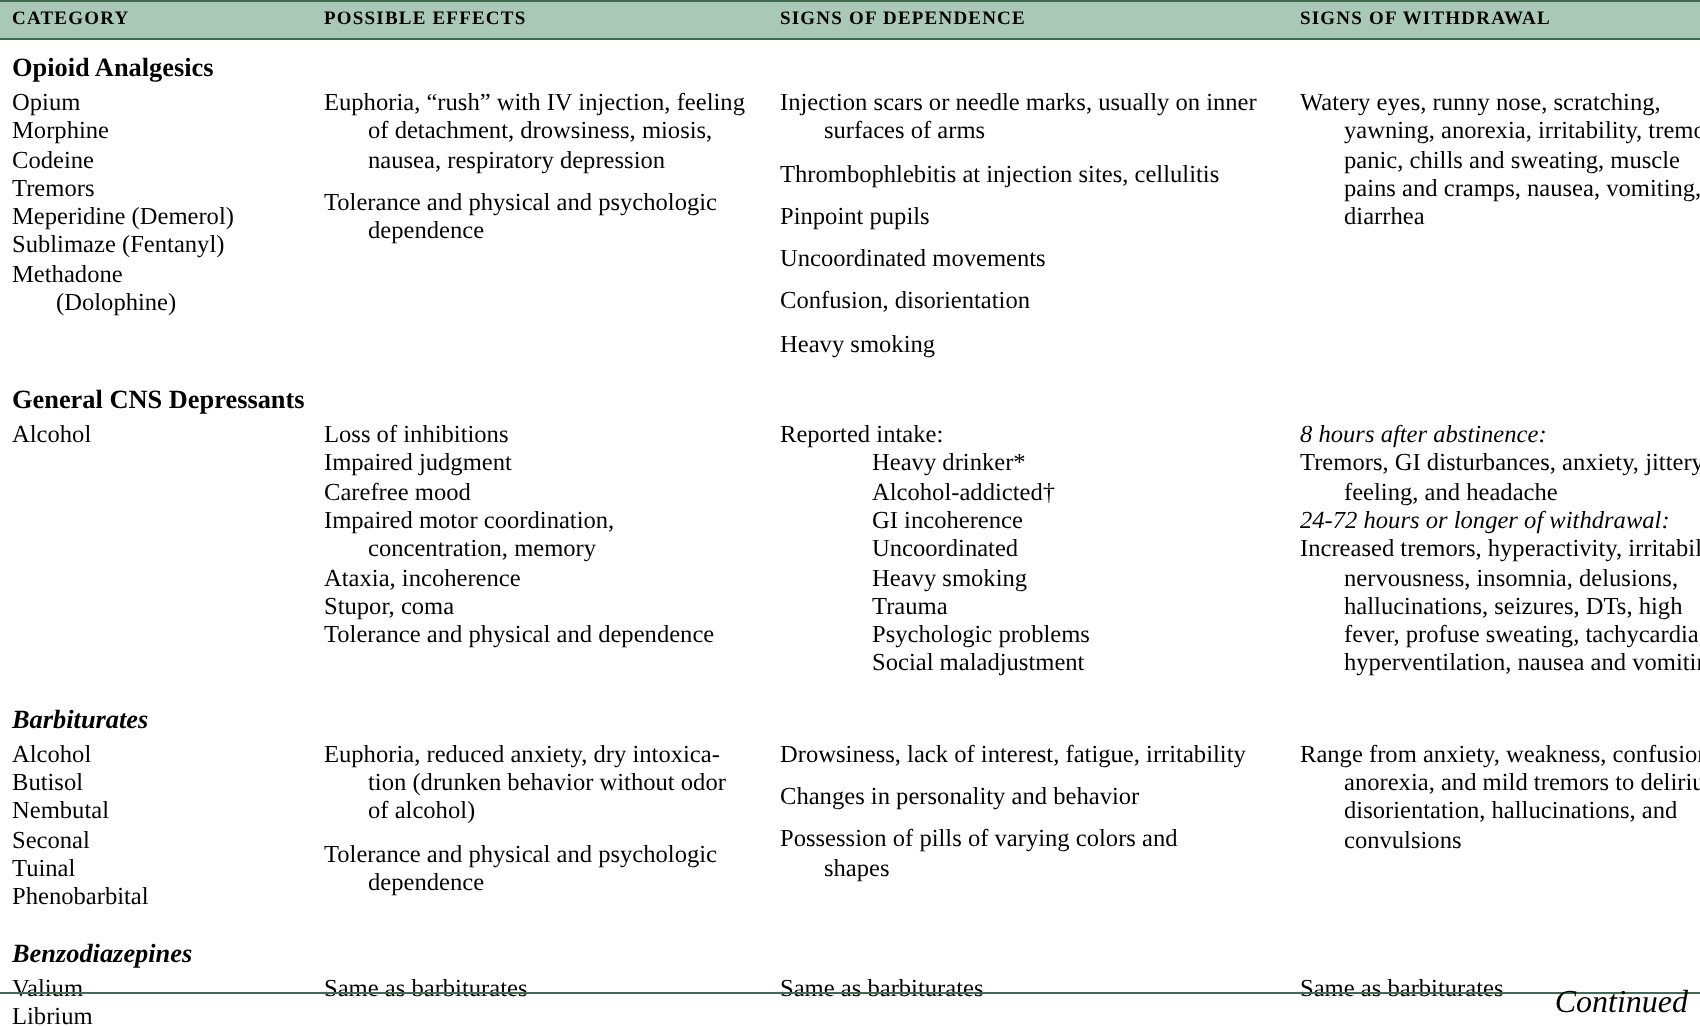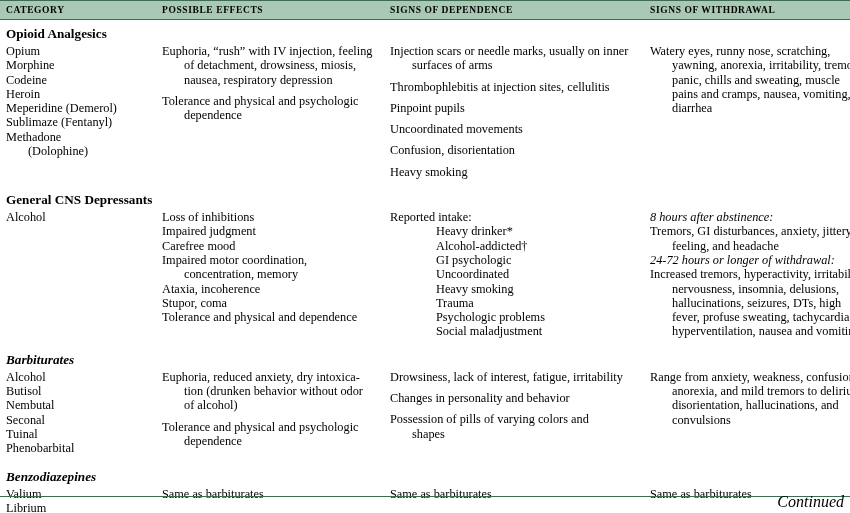--- a/index.html
+++ b/index.html
@@ -118,21 +118,21 @@
       <tr>
         <td class="c0" colspan="4">
           <div class="grp-head">Opioid Analgesics</div>
         </td>
       </tr>
       <tr>
         <td class="c0 lines">
           <p>Opium</p>
           <p>Morphine</p>
           <p>Codeine</p>
-          <p>Heroin</p>
+          <p>Tremors</p>
           <p>Meperidine (Demerol)</p>
           <p>Sublimaze (Fentanyl)</p>
           <p>Methadone</p>
           <p class="indent">(Dolophine)</p>
         </td>
         <td class="c1 lines">
           <p>Euphoria, “rush” with IV injection, feeling</p>
           <p class="indent">of detachment, drowsiness, miosis,</p>
           <p class="indent">nausea, respiratory depression</p>
           <p class="gap"></p>
@@ -182,21 +182,21 @@
           <p>Impaired motor coordination,</p>
           <p class="indent">concentration, memory</p>
           <p>Ataxia, incoherence</p>
           <p>Stupor, coma</p>
           <p>Tolerance and physical and dependence</p>
         </td>
         <td class="c2 lines">
           <p>Reported intake:</p>
           <p class="hang2">Heavy drinker*</p>
           <p class="hang2">Alcohol-addicted†</p>
-          <p class="hang2">GI psychologic</p>
+          <p class="hang2">GI incoherence</p>
           <p class="hang2">Uncoordinated</p>
           <p class="hang2">Heavy smoking</p>
           <p class="hang2">Trauma</p>
           <p class="hang2">Psychologic problems</p>
           <p class="hang2">Social maladjustment</p>
         </td>
         <td class="c3 lines">
           <p class="ital">8 hours after abstinence:</p>
           <p>Tremors, GI disturbances, anxiety, jittery</p>
           <p class="indent">feeling, and headache</p>

